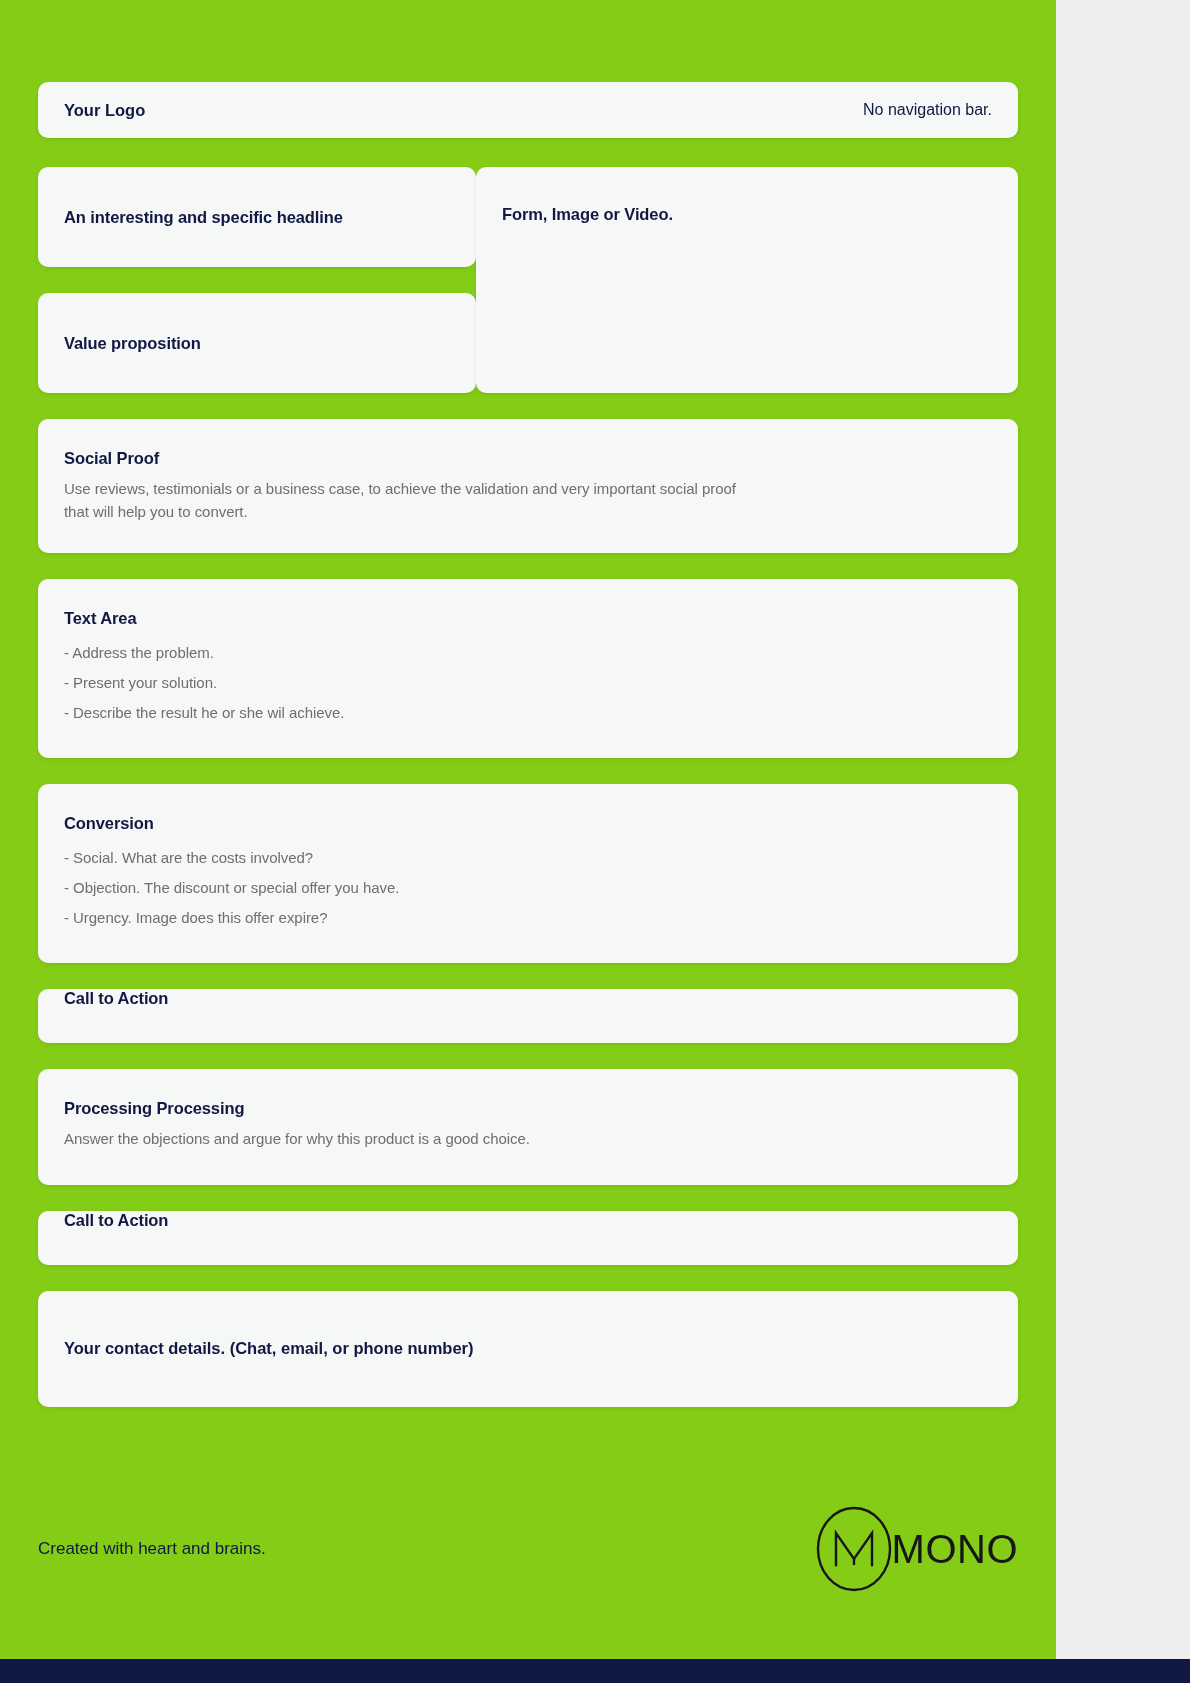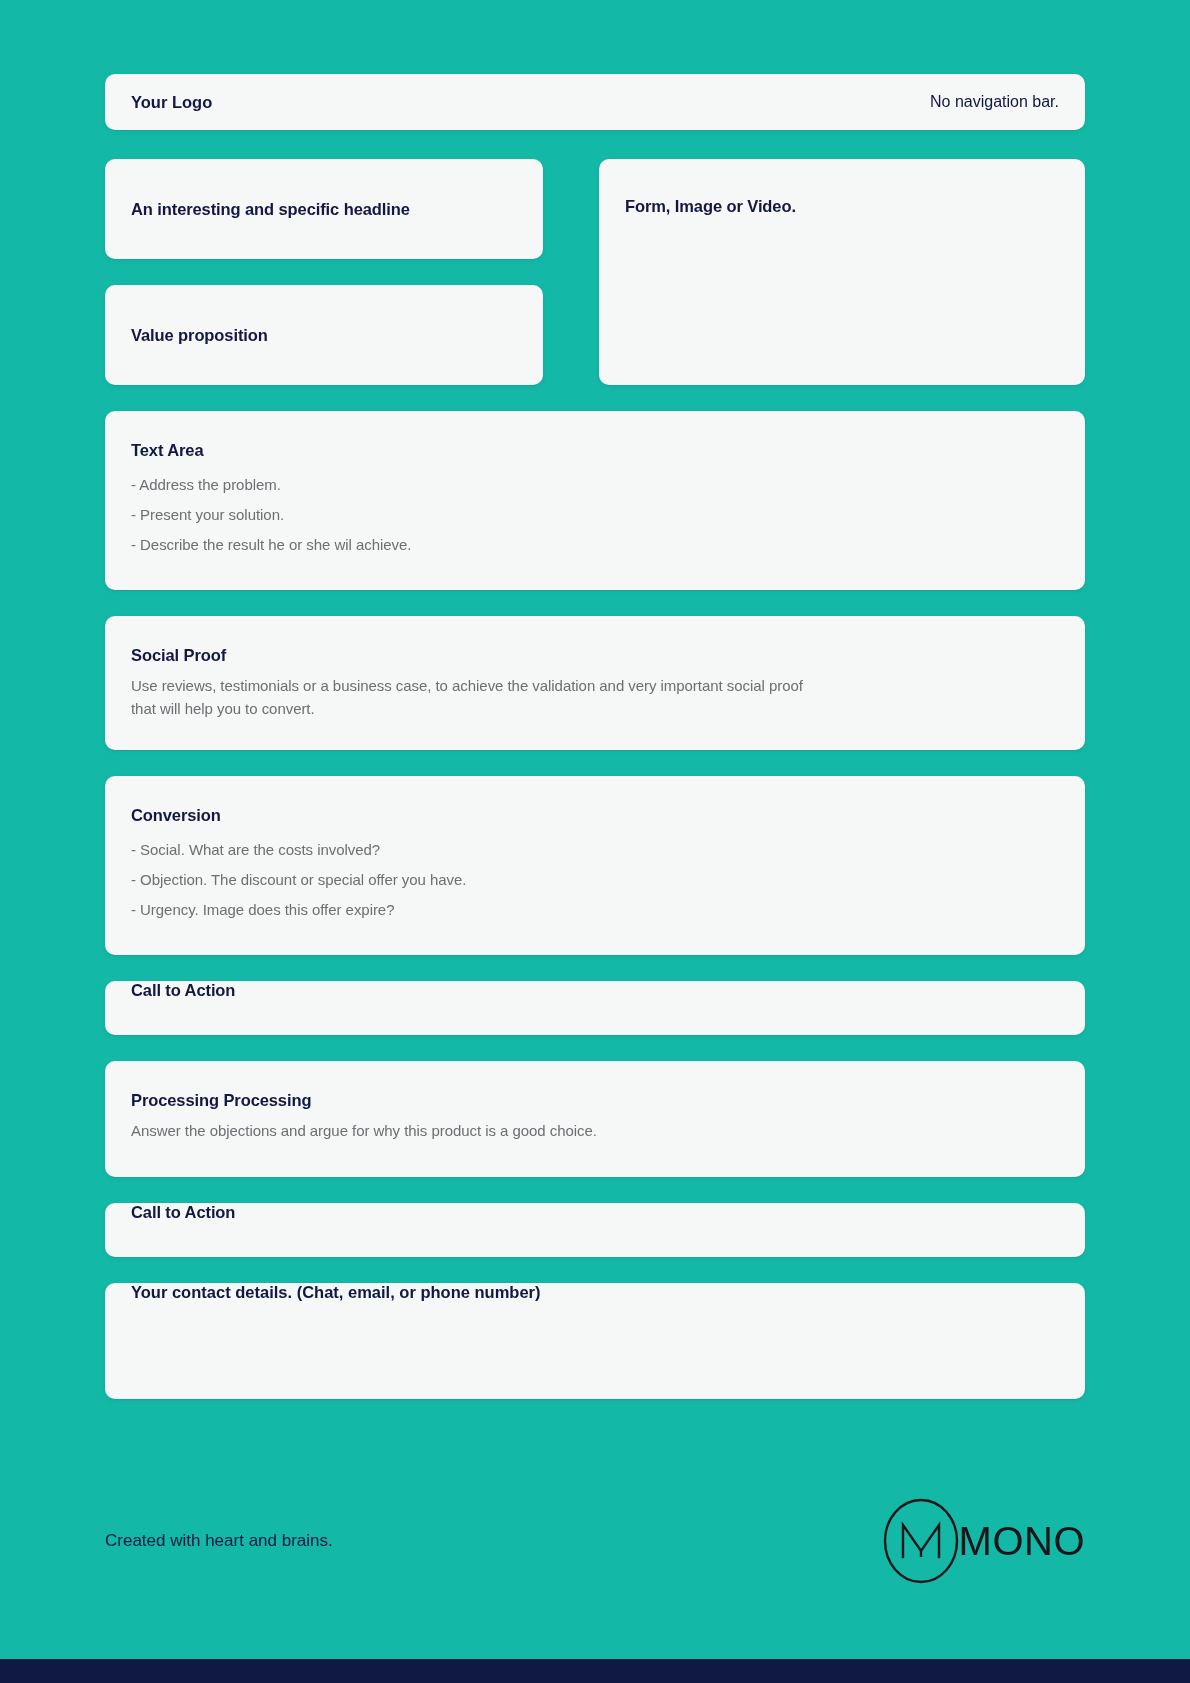--- a/index.html
+++ b/index.html
@@ -7,24 +7,24 @@
   html, body {
     width: 1190px;
     height: 1683px;
     background: #ededed;
     font-family: "Liberation Sans", sans-serif;
     overflow: hidden;
   }
 
   .page {
     position: relative;
-    width: 1190px;
+    width: 1056px;
     height: 1683px;
-    background: #14b8a6;
-    padding: 8px;
+    background: #84cc16;
+    padding: 16px;
   }
 
   .wrap {
     width: 980px;
     margin: 0 auto;
     padding-top: 66px;
   }
 
   
   .card {
@@ -63,21 +63,20 @@
   }
   .header-note {
     color: #101844;
     font-weight: normal;
     font-size: 16px;
   }
 
   
   .hero-row {
     display: flex;
-    gap: 56px;
     margin-top: 29px;
   }
   .hero-left {
     width: 438px;
     display: flex;
     flex-direction: column;
     gap: 26px;
   }
   .hero-card {
     height: 100px;
@@ -91,21 +90,21 @@
   }
 
   
   .section { margin-top: 26px; }
 
   .sec-text      { padding-top: 30px; padding-bottom: 30px; }
   .sec-social    { padding-top: 30px; padding-bottom: 30px; }
   .sec-conv      { padding-top: 30px; padding-bottom: 30px; }
   .sec-cta       { height: 54px; display: flex; align-items: flex-start; }
   .sec-objection { padding-top: 30px; padding-bottom: 34px; }
-  .sec-contact   { height: 116px; display: flex; }
+  .sec-contact   { height: 116px; display: flex; align-items: center; }
 
   .sec-text .card-title,
   .sec-social .card-title,
   .sec-conv .card-title,
   .sec-objection .card-title { margin-bottom: 10px; }
 
   .bullet-list { list-style: none; }
   .bullet-list li {
     color: #6e6e73;
     font-size: 15px;
@@ -178,35 +177,35 @@
           <span class="card-title">Value proposition</span>
         </div>
       </div>
 
       <div class="card hero-right">
         <span class="card-title">Form, Image or Video.</span>
       </div>
 
     </div>
 
+    <div class="card section sec-social">
+      <div class="card-title">Social Proof</div>
+      <div class="card-body">
+        <div>Use reviews, testimonials or a business case, to achieve the validation and very important social proof</div>
+        <div>that will help you to convert.</div>
+      </div>
+    </div>
+
     <div class="card section sec-text">
       <div class="card-title">Text Area</div>
       <ul class="bullet-list">
         <li>- Address the problem.</li>
         <li>- Present your solution.</li>
         <li>- Describe the result he or she wil achieve.</li>
       </ul>
-    </div>
-
-    <div class="card section sec-social">
-      <div class="card-title">Social Proof</div>
-      <div class="card-body">
-        <div>Use reviews, testimonials or a business case, to achieve the validation and very important social proof</div>
-        <div>that will help you to convert.</div>
-      </div>
     </div>
 
     <div class="card section sec-conv">
       <div class="card-title">Conversion</div>
       <ul class="bullet-list">
         <li>
           <span>-</span>
           <span class="lead">Social.</span>
           <span>What are the costs involved?</span>
         </li>

